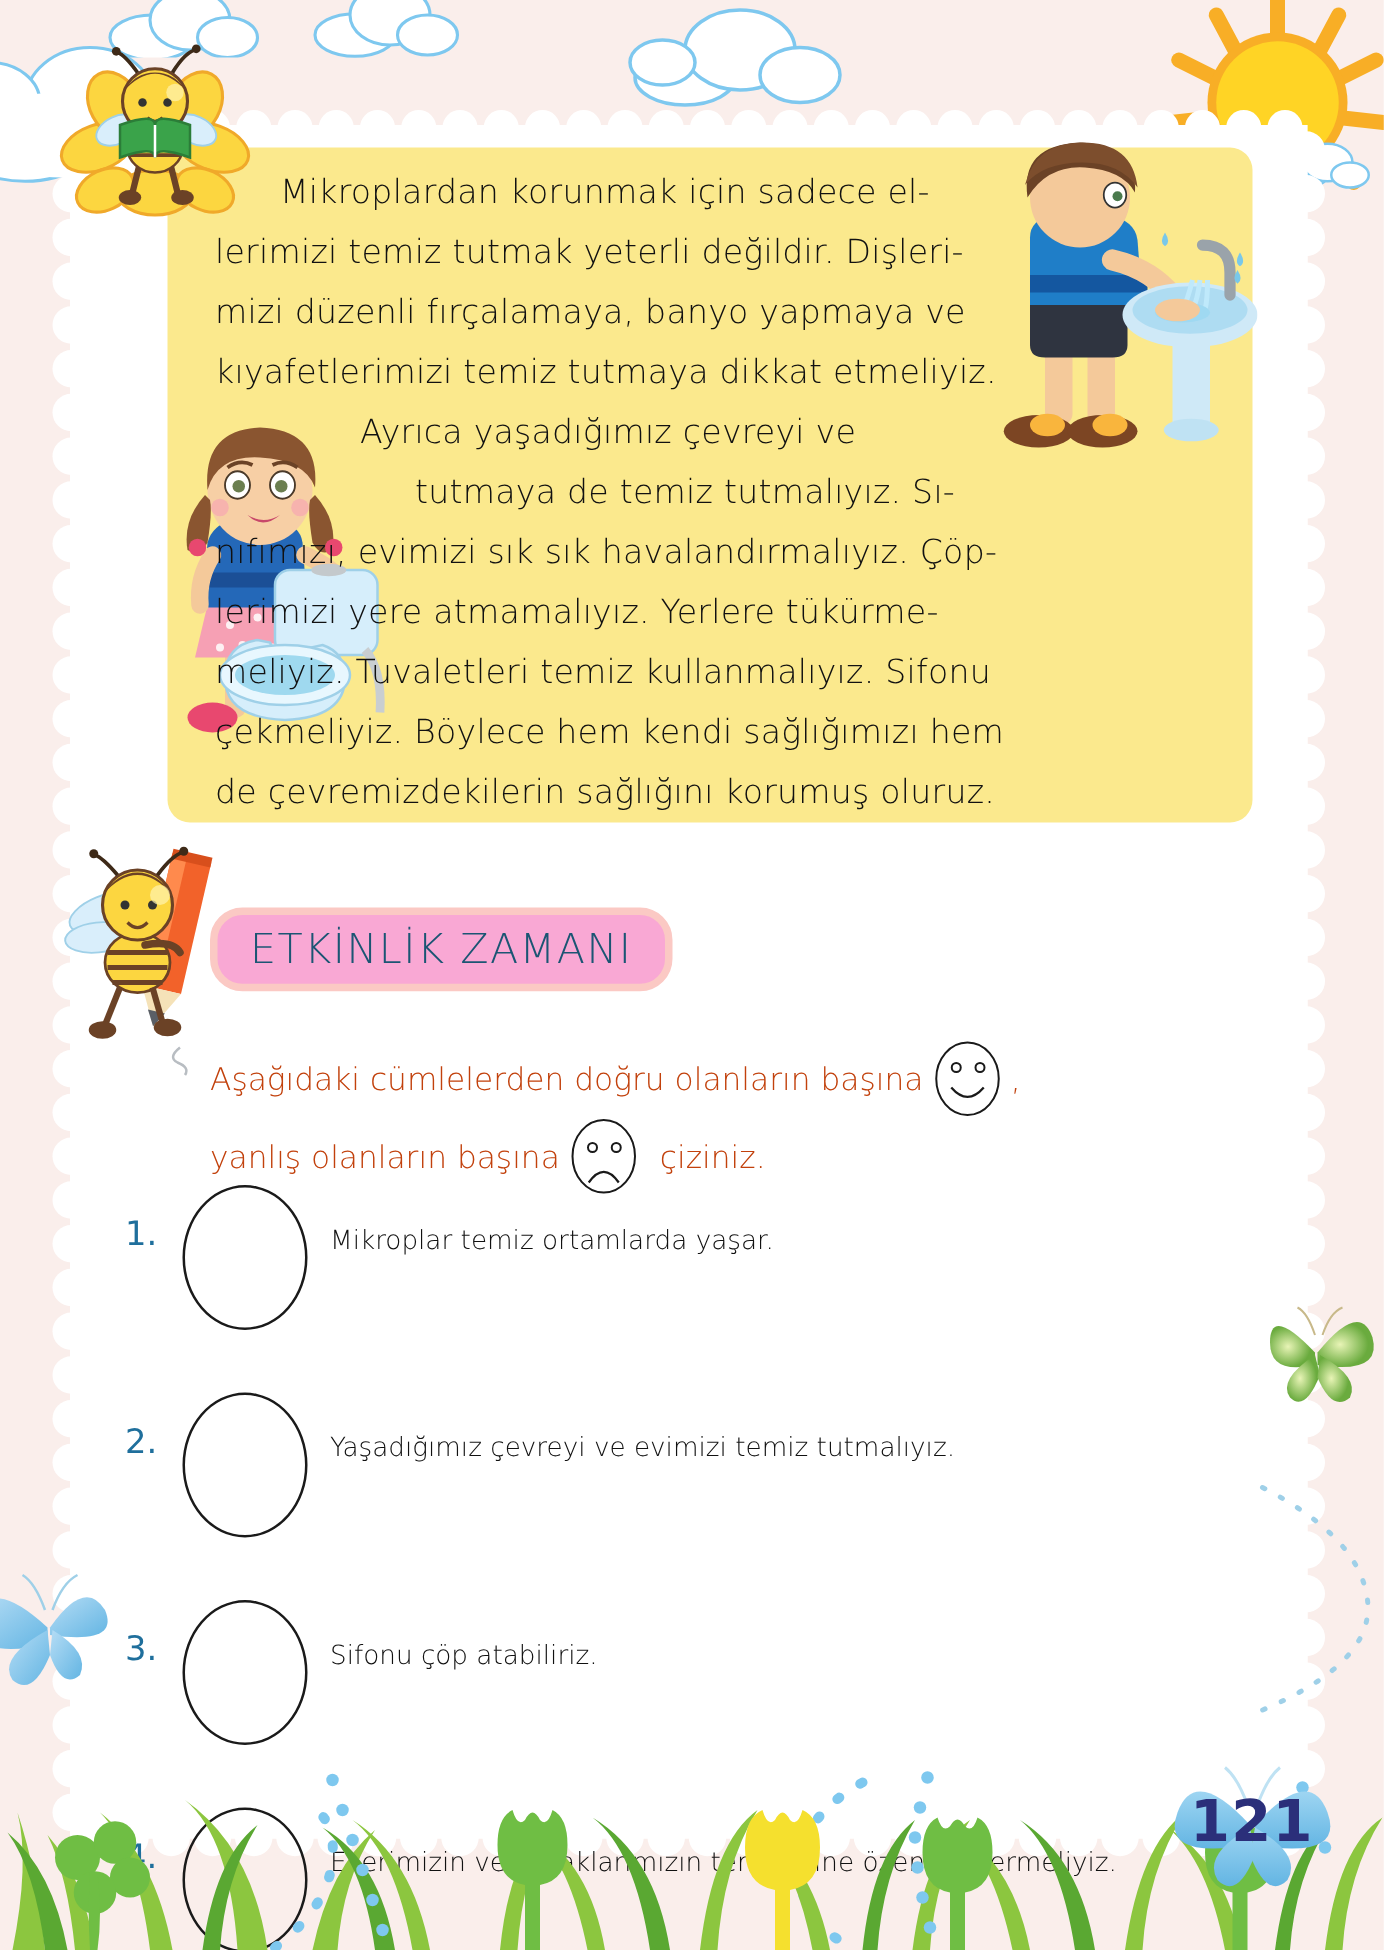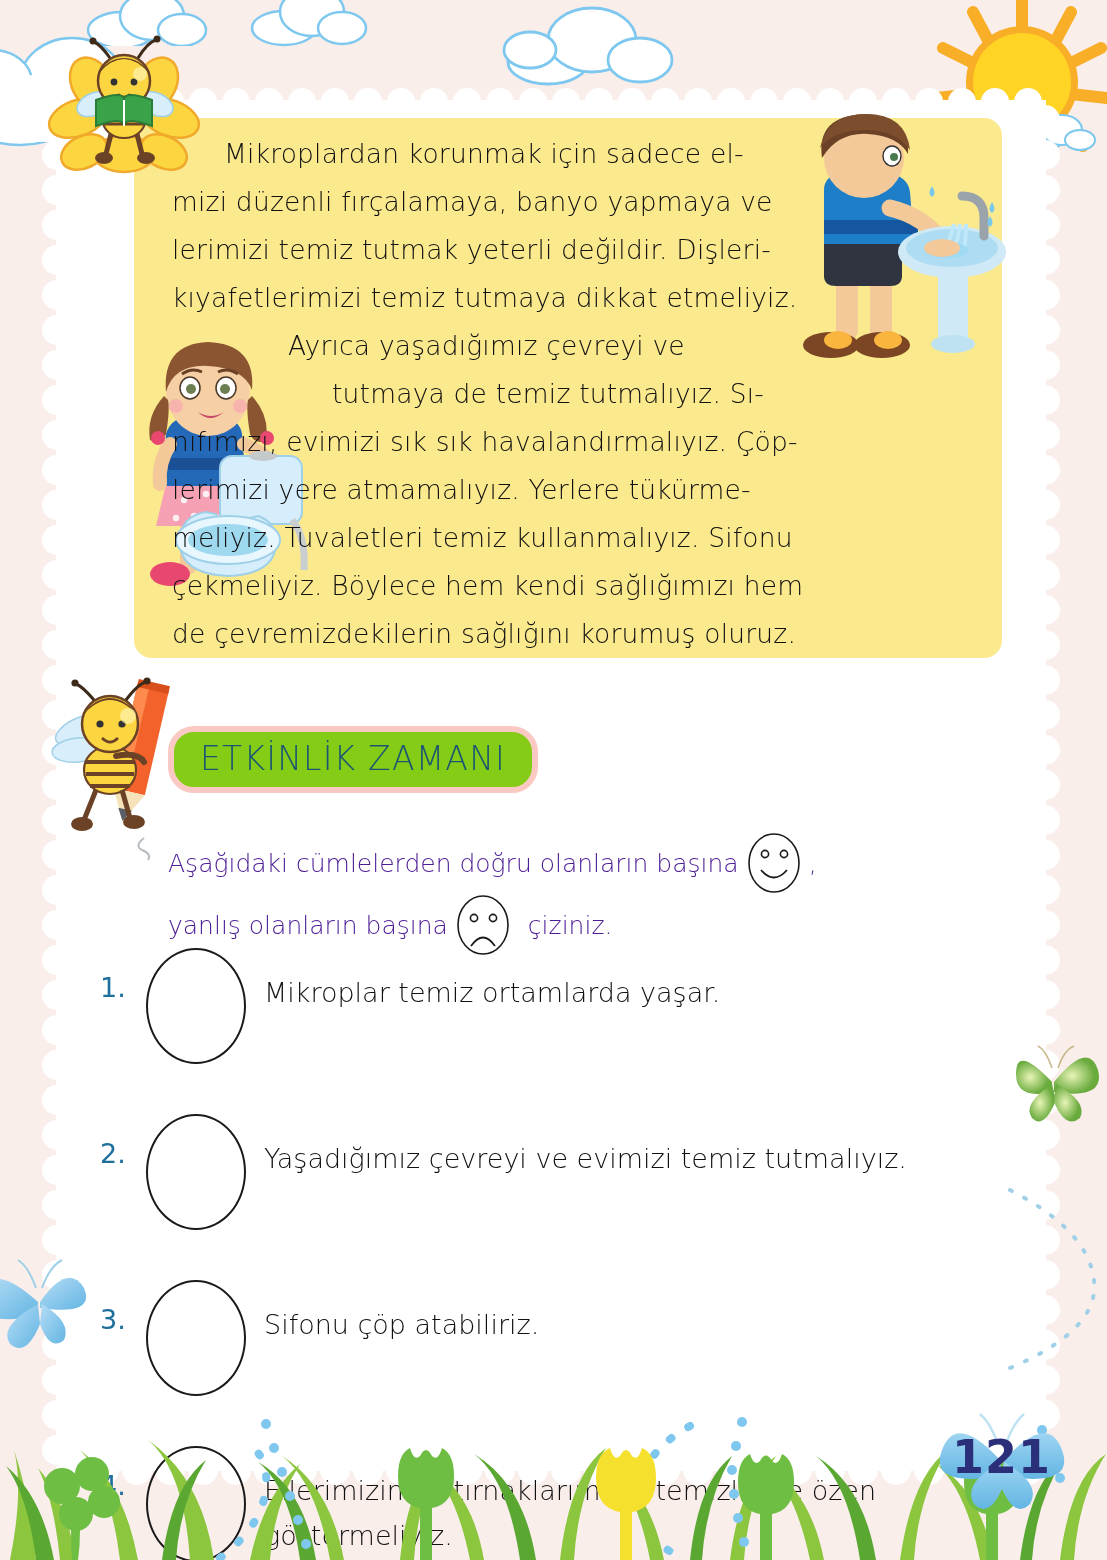--- a/index.html
+++ b/index.html
@@ -48,50 +48,50 @@
   }
   .just{display:flex;justify-content:flex-start;}
   .just span{white-space:pre;}
 
   
   .etk-badge{
     position:absolute;left:168px;top:726px;
     padding:7px 26px 9px;
     border:6px solid #fbc9c4;
     border-radius:26px;
-    background:#84cc16;
+    background:#f9a8d4;
   }
   .etk-badge .t{
     font-size:33px;color:#1b5573;letter-spacing:1.2px;
     font-family:"DejaVu Sans", sans-serif;font-weight:300;
     white-space:nowrap;
   }
 
   
   .instr{
     position:absolute;left:168px;top:832px;width:800px;
-    font-size:25px;line-height:45px;color:#4c1d95;font-weight:300;
+    font-size:25px;line-height:45px;color:#c2410c;font-weight:300;
   }
   .instr .row{display:flex;align-items:center;gap:0;}
   .face{display:inline-block;vertical-align:middle;margin:0 7px;}
 
   
   .qlist{position:absolute;left:100px;top:948px;width:900px;}
   .qrow{display:flex;align-items:flex-start;margin-bottom:50px;position:relative;min-height:98px;}
   .qnum{
     width:46px;flex:none;color:#1f6f9c;font-size:27px;font-weight:400;
     padding-top:24px;text-align:left;
   }
   .qcircle{
     width:96px;height:112px;flex:none;
     border:2.5px solid #1a1a1a;border-radius:50%;
     background:transparent;margin-right:18px;
   }
   .qtext{
-    font-size:27px;line-height:45px;color:#111;font-weight:300;
+    font-size:21px;line-height:45px;color:#111;font-weight:300;
     padding-top:22px;flex:1;
   }
 
   
   .pagenum{
     position:absolute;right:38px;bottom:42px;
     width:135px;height:118px;
   }
   .pagenum .n{
     position:absolute;left:0;right:0;top:30px;
@@ -427,24 +427,24 @@
     <ellipse cx="106" cy="206" rx="52" ry="24" fill="#e8f7fe" stroke="#9fd0e8" stroke-width="2"></ellipse>
     <ellipse cx="106" cy="206" rx="40" ry="16" fill="#9fd9ef"></ellipse>
     <path d="M170 186 q14 16 12 50" stroke="#c9ced1" stroke-width="7" fill="none"></path>
   </svg>
 
   <div class="para">
     <div class="just" style="margin-left:0;">
         <span style="margin-left:52px;">Mikroplardan korunmak için sadece el-</span>
       </div>
     <div class="just">
+        <span>lerimizi temiz tutmak yeterli değildir. Dişleri-</span>
+      </div>
+    <div class="just">
         <span>mizi düzenli fırçalamaya, banyo yapmaya ve</span>
-      </div>
-    <div class="just">
-        <span>lerimizi temiz tutmak yeterli değildir. Dişleri-</span>
       </div>
     <div class="just">
         <span>kıyafetlerimizi temiz tutmaya dikkat etmeliyiz.</span>
       </div>
     <div class="just" style="margin-left:116px;width:668px;">
         <span>Ayrıca yaşadığımız çevreyi ve</span>
       </div>
     <div class="just" style="margin-left:160px;width:668px;">
         <span>tutmaya de temiz tutmalıyız. Sı-</span>
       </div>

